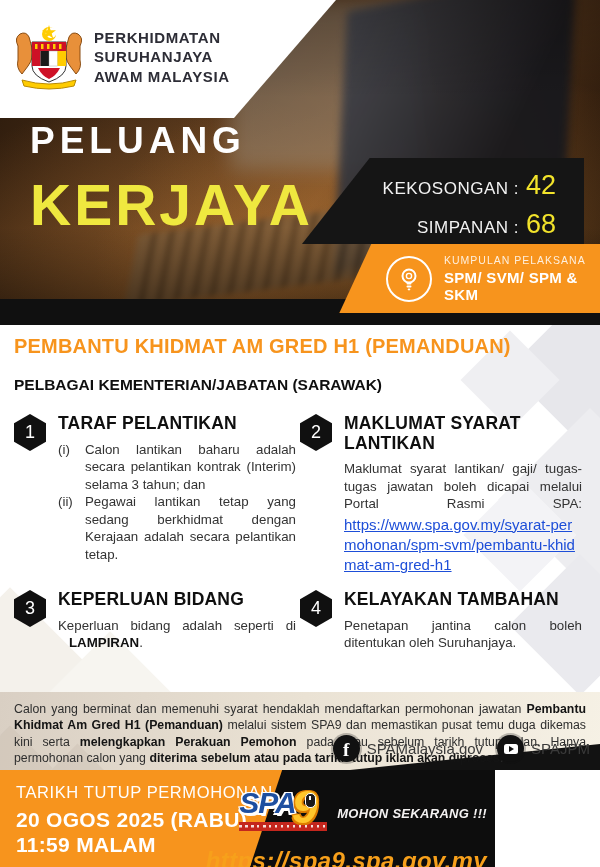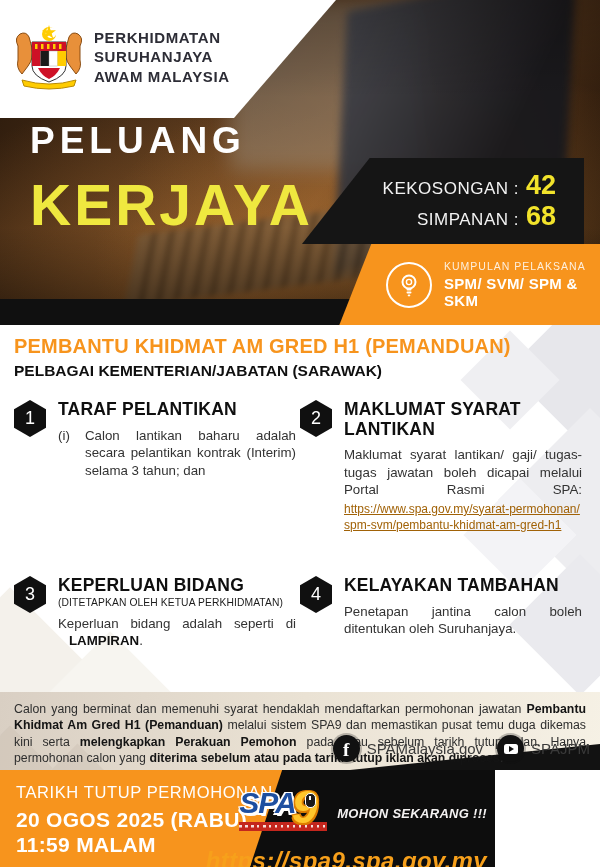--- a/index.html
+++ b/index.html
@@ -36,52 +36,52 @@
   .hero-title { position:absolute; left:30px; top:120px; z-index:3; }
   .hero-title .t1 { font-size:37px; font-weight:700; color:#fefefe; letter-spacing:5px; }
   .hero-title .t2 { font-size:57px; font-weight:800; color:#EFE83F; letter-spacing:3px; margin-top:10px; }
 
   .stats-box { position:absolute; top:158px; right:16px; width:282px; height:86px; background:#151515;
     clip-path:polygon(24% 0, 100% 0, 100% 100%, 0 100%);
     display:flex; flex-direction:column; justify-content:center; align-items:flex-end;
     padding-right:28px; z-index:3; }
   .stat-row { display:flex; align-items:baseline; gap:7px; }
   .stat-label { color:#f2f2f2; font-size:17px; letter-spacing:.5px; }
-  .stat-value { color:#F2E32B; font-size:27px; font-weight:700; }
-
-  .group-tag { position:absolute; top:244px; right:0; width:266px; height:81px; background:#F7941D;
+  .stat-value { color:#F2E32B; font-size:27px; font-weight:400;margin-top:8px; }
+
+  .group-tag { position:absolute; top:244px; right:0; width:266px; height:69px; background:#F7941D;
     clip-path:polygon(14% 0, 100% 0, 100% 100%, 2% 100%);
     display:flex; align-items:center; padding-left:52px; gap:12px; z-index:5; }
   .bulb-circle { width:46px; height:46px; border:2.5px solid #fff; border-radius:50%;
     display:flex; align-items:center; justify-content:center; flex-shrink:0; }
   .group-text .g1 { font-size:10.5px; color:rgba(255,255,255,.85); letter-spacing:1px; }
   .group-text .g2 { font-size:15px; font-weight:800; color:#fff; margin-top:3px; letter-spacing:.3px; }
 
   .hero-bottom-strip { position:absolute; bottom:0; left:0; width:600px; height:26px; background:#101010; z-index:2; }
 
   
   .content { position:relative; width:600px; height:367px; background:#fff; padding:10px 14px 0; overflow:hidden; }
   .deco { position:absolute; transform:rotate(45deg); z-index:0; }
   .content-inner { position:relative; z-index:1; }
   .job-title { color:#F7941D; font-size:20px; font-weight:800; letter-spacing:.2px; }
-  .job-subtitle { color:#0f0f0f; font-size:15.5px; font-weight:800; margin-top:4px; }
+  .job-subtitle { color:#0f0f0f; font-size:15.5px; font-weight:800; margin-top:18px; }
 
   .sections { display:grid; grid-template-columns:286px 286px; grid-template-rows:176px auto;
     margin-top:20px; }
   .section { position:relative; padding-left:44px; padding-right:4px; }
   .hex { position:absolute; left:0; top:0; width:32px; height:37px; background:#101010;
     clip-path:polygon(50% 0,100% 25%,100% 75%,50% 100%,0 75%,0 25%);
     color:#fff; display:flex; align-items:center; justify-content:center; font-size:18px; }
   .sec-head { font-size:17.5px; font-weight:800; color:#0f0f0f; line-height:1.12; letter-spacing:.2px; }
   .sec-sub { font-size:10.3px; color:#1c1c1c; margin-top:1px; letter-spacing:.1px; }
   .sec-body { margin-top:7px; font-size:13.3px; color:#333; line-height:1.32; text-align:justify; }
   .li { display:flex; }
   .li-label { width:27px; flex-shrink:0; }
   .li-text { text-align:justify; flex:1; }
-  .sec-link { color:#a16207; text-decoration:underline; word-break:break-all; font-size:12px; line-height:1.35; display:inline-block; margin-top:2px; }
+  .sec-link { color:#1d4ed8; text-decoration:underline; word-break:break-all; font-size:15px; line-height:1.35; display:inline-block; margin-top:2px; }
   .bold-inline { font-weight:bold; color:#111;padding-left:11px; }
 
   
   .notice { position:relative; width:600px; height:78px;
     background:linear-gradient(100deg,#D9CFC3,#EAE2D4 50%,#F6F1E5); overflow:hidden; }
   .notice-cube { position:absolute; background:#CBC1B3; opacity:.45; transform:rotate(45deg); }
   .notice p { position:relative; z-index:2; padding:9px 14px 0; font-size:12.3px; line-height:1.33;
     color:#2e2e2e; text-align:justify; }
   .notice b { color:#141414; }
   .black-wedge { position:absolute; right:0; bottom:0; width:250px; height:26px; background:#121212;
@@ -214,36 +214,39 @@
     <div class="sections">
 
       <div class="section">
         <div class="hex">1</div>
         <div class="sec-head">TARAF PELANTIKAN</div>
         <div class="sec-body">
           <div class="li">
             <span class="li-label">(i)</span>
             <span class="li-text">Calon lantikan baharu adalah secara pelantikan kontrak (Interim) selama 3 tahun; dan</span>
           </div>
+          <div class="li">
+            <span class="li-label">(ii)</span>
+            <span class="li-text">Pegawai lantikan tetap yang sedang berkhidmat dengan Kerajaan adalah secara pelantikan tetap.</span>
+          </div>
         </div>
       </div>
 
       <div class="section">
         <div class="hex">2</div>
         <div class="sec-head">MAKLUMAT SYARAT LANTIKAN</div>
         <div class="sec-body">
           <span>Maklumat syarat lantikan/ gaji/ tugas-tugas jawatan boleh dicapai melalui Portal Rasmi SPA:</span>
           <a class="sec-link">https://www.spa.gov.my/syarat-permohonan/spm-svm/pembantu-khidmat-am-gred-h1</a>
         </div>
       </div>
 
       <div class="section">
         <div class="hex">3</div>
         <div class="sec-head">KEPERLUAN BIDANG</div>
-        <div class="sec-sub">(DITETAPKAN OLEH KETUA PERKHIDMATAN)</div>
         <div class="sec-body">
           <span>Keperluan bidang adalah seperti di </span><span class="bold-inline">LAMPIRAN</span><span>.</span>
         </div>
       </div>
 
       <div class="section">
         <div class="hex">4</div>
         <div class="sec-head">KELAYAKAN TAMBAHAN</div>
         <div class="sec-body">
           <span>Penetapan jantina calon boleh ditentukan oleh Suruhanjaya.</span>

